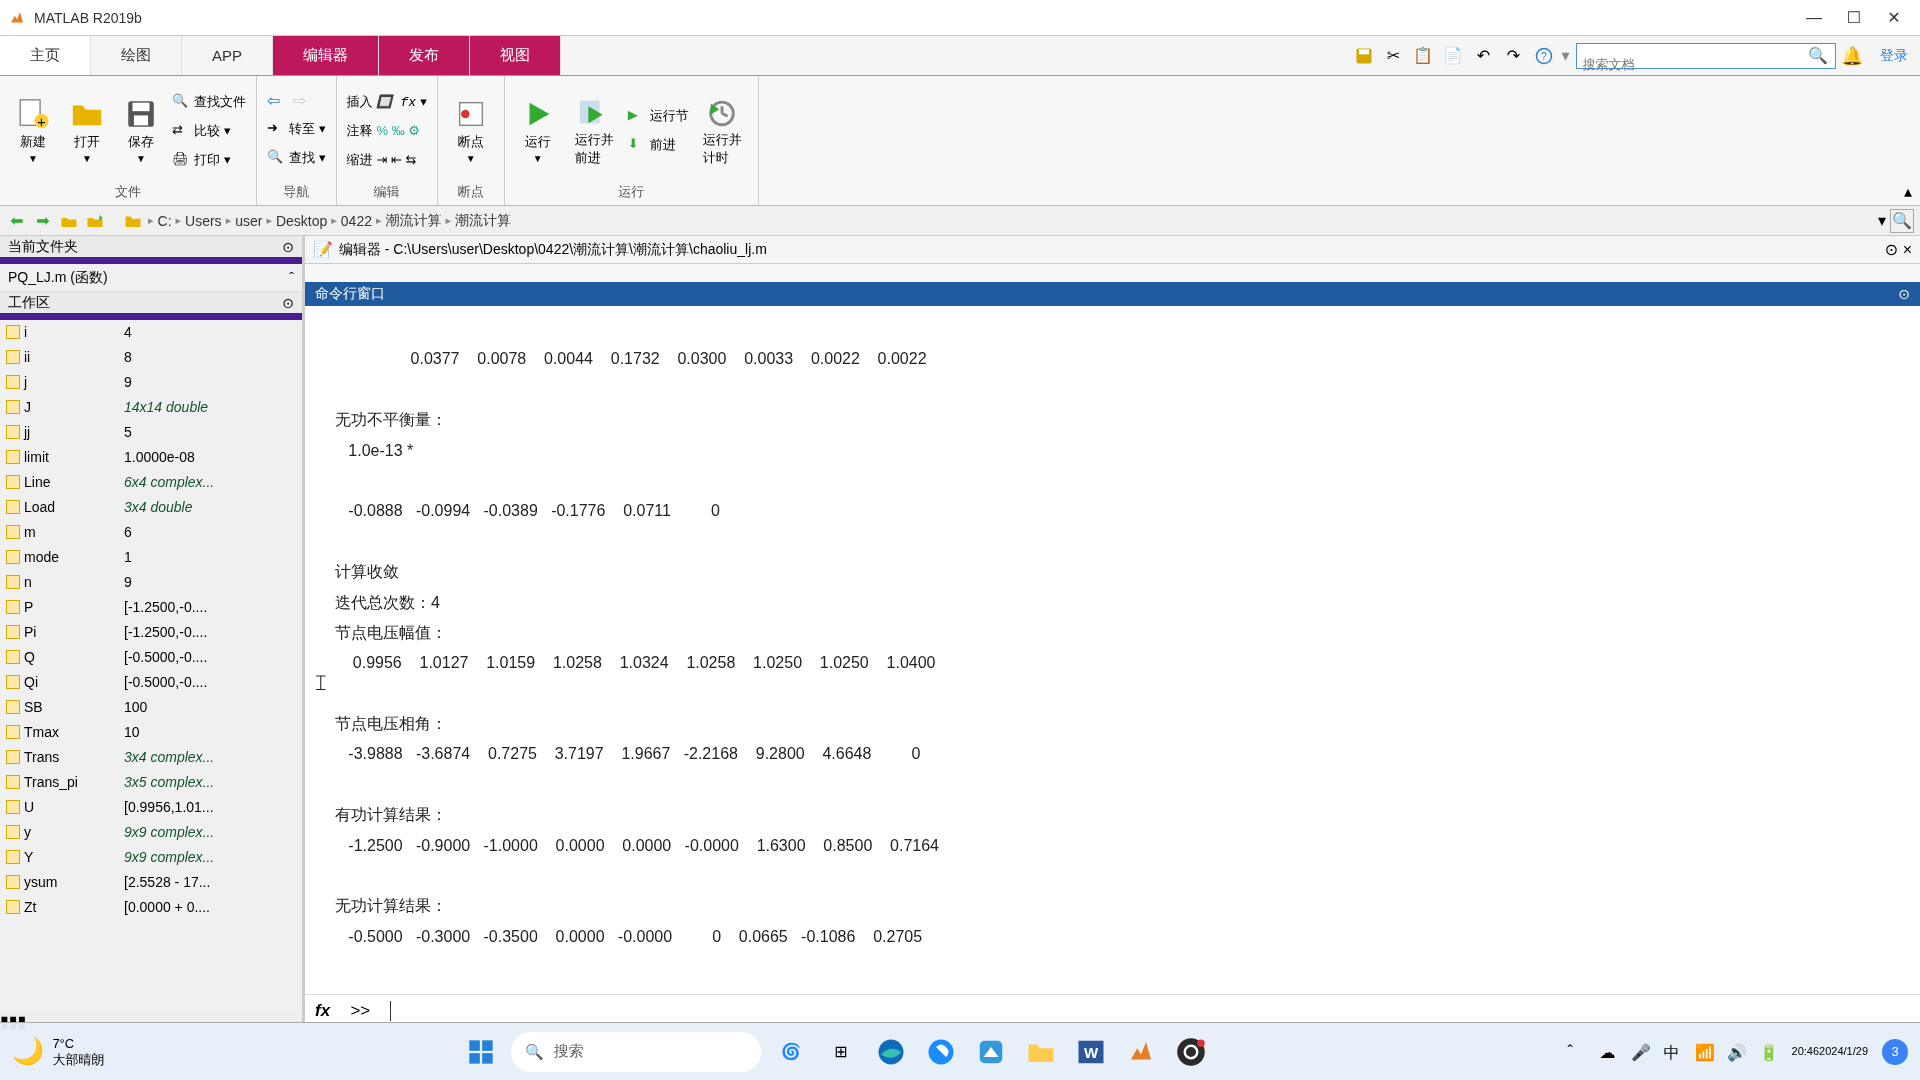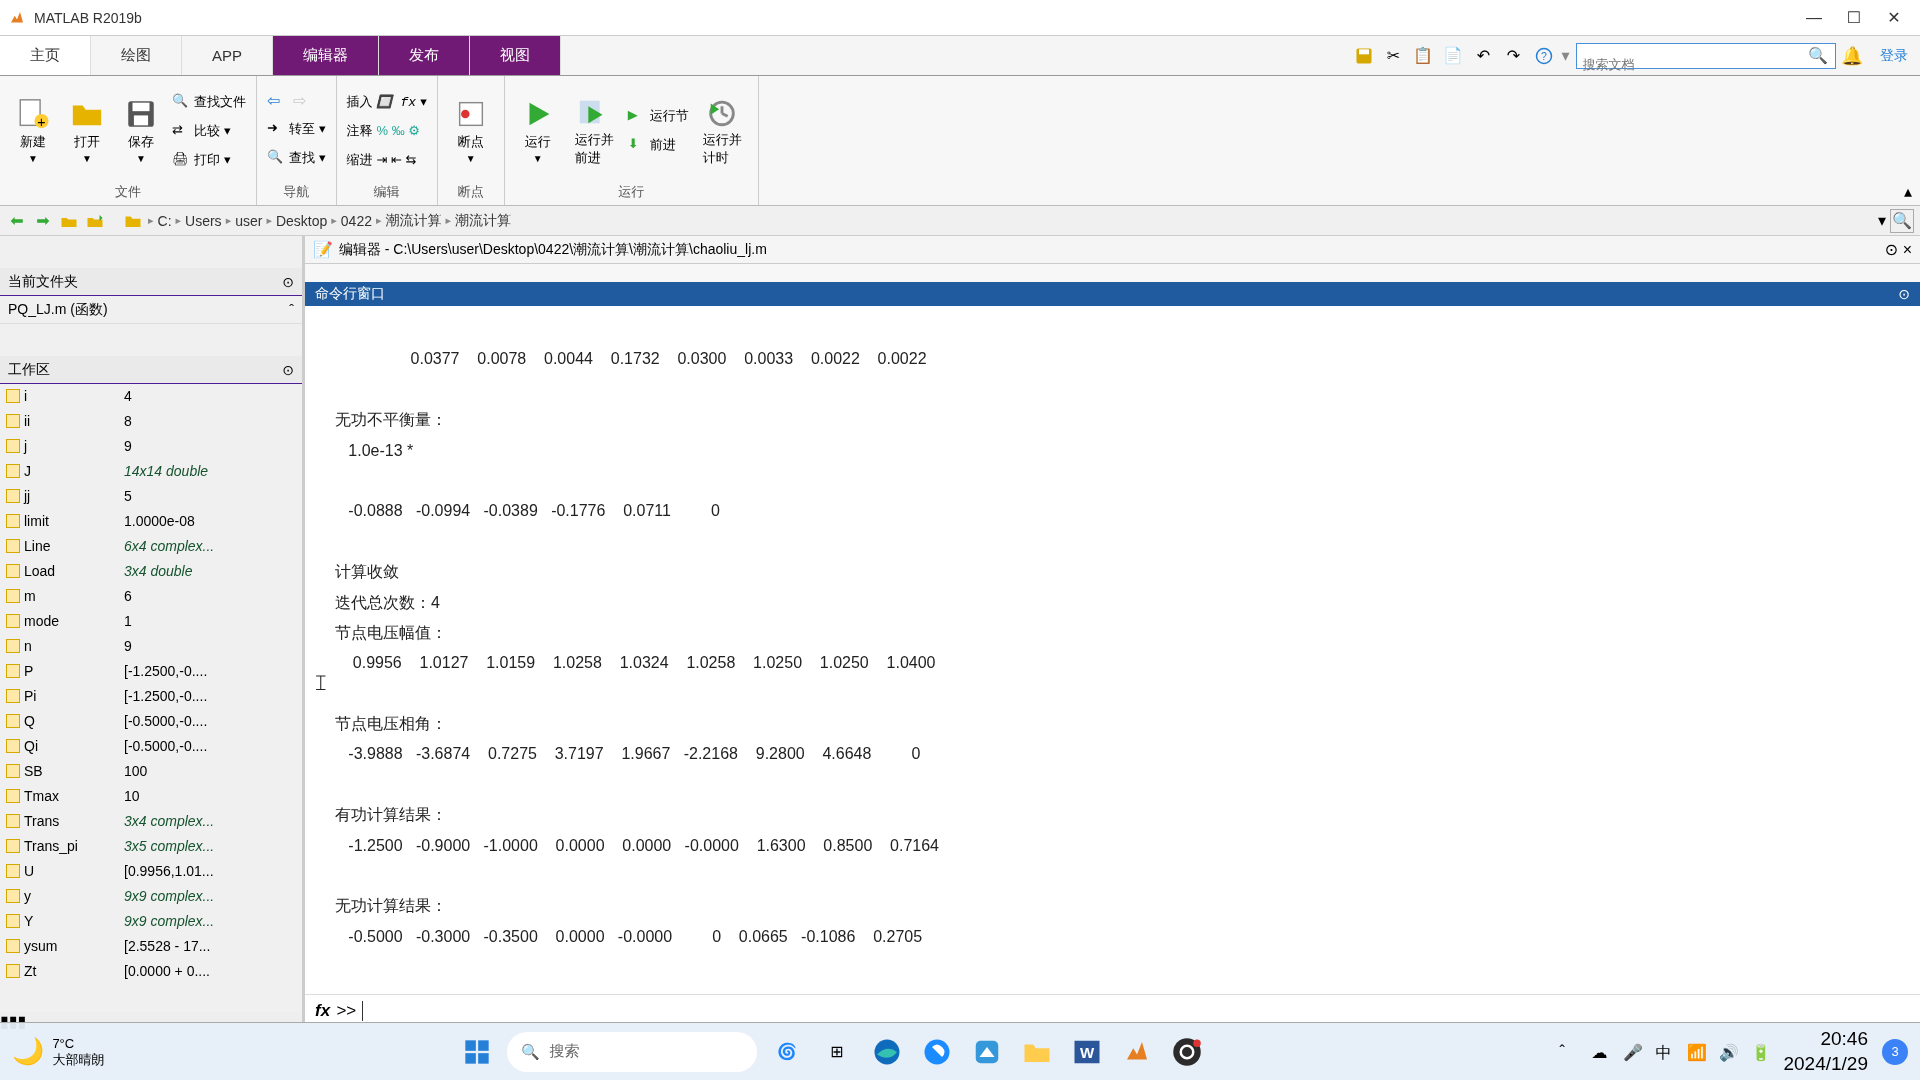--- a/index.html
+++ b/index.html
@@ -8,21 +8,21 @@
 
 .titlebar { height: 36px; background: #fff; display: flex; align-items: center; padding: 0 8px; border-bottom: 1px solid #ccc; }
 .titlebar .logo { width: 18px; height: 18px; margin-right: 8px; }
 .titlebar .title { font-size: 14px; color: #333; flex: 1; }
 .titlebar .winbtns { display: flex; gap: 20px; padding-right: 8px; }
 .titlebar .winbtn { width: 20px; height: 20px; display: flex; align-items: center; justify-content: center; cursor: pointer; font-size: 16px; color: #333; }
 
 
 .tabstrip { height: 40px; background: #f5f5f5; display: flex; align-items: stretch; border-bottom: 1px solid #999; }
 .tab { padding: 0 30px; display: flex; align-items: center; font-size: 15px; color: #333; cursor: pointer; border-right: 1px solid #ddd; }
-.tab.active { background: #701a75; color: #fff; }
+.tab.active { background: #be185d; color: #fff; }
 .tab.home { background: #fff; }
 .tabstrip .spacer { flex: 1; }
 .tabstrip .tabright { display: flex; align-items: center; gap: 6px; padding-right: 12px; }
 .tabright .iconbtn { width: 24px; height: 24px; display: flex; align-items: center; justify-content: center; cursor: pointer; }
 .searchbox { width: 260px; height: 26px; border: 1px solid #4a90d9; background: #fff; display: flex; align-items: center; padding: 0 6px; }
 .searchbox input { flex: 1; border: none; outline: none; font-size: 13px; background: transparent; margin-top: 18px; }
 .login-link { color: #2680d8; font-size: 14px; cursor: pointer; margin-left: 10px; }
 
 
 .ribbon { height: 130px; background: #f7f7f7; display: flex; border-bottom: 1px solid #bbb; }
@@ -44,21 +44,21 @@
 .pathbar .crumb { font-size: 14px; color: #333; display: flex; align-items: center; gap: 3px; cursor: pointer; }
 .pathbar .sep { color: #888; font-size: 11px; }
 .pathbar .fill { flex: 1; }
 .pathbar .searchicon { width: 24px; height: 24px; cursor: pointer; border: 1px solid #aaa; display:flex; align-items:center; justify-content:center; }
 
 
 .mainarea { display: flex; height: calc(100% - 32px - 40px - 130px - 30px - 58px); }
 
 
 .leftcol { width: 305px; display: flex; flex-direction: column; border-right: 3px solid #ccc; }
-.panel-hdr { height: 28px; background: #eaeaea; border-bottom: 1px solid #4c1d95; display: flex; align-items: center; padding: 0 8px; font-size: 14px; justify-content: space-between; margin-top: 32px; }
+.panel-hdr { height: 28px; background: #eaeaea; border-bottom: 7px solid #4c1d95; display: flex; align-items: center; padding: 0 8px; font-size: 14px; justify-content: space-between; }
 .panel-hdr .caret { cursor: pointer; }
 .filelist { height: 28px; display: flex; align-items: center; padding: 0 8px; font-size: 14px; border-bottom: 1px solid #ddd; justify-content: space-between; }
 .ws-table { flex: 1; overflow: auto; }
 .ws-head { display: flex; background: #f7f7f7; border-bottom: 1px solid #ccc; }
 .ws-head .col { padding: 5px 8px; font-size: 14px; border-right: 1px solid #ccc; }
 .ws-head .col1 { width: 120px; }
 .ws-head .col2 { flex: 1; }
 .ws-row { display: flex; height: 25px; align-items: center; border-bottom: 1px solid #f0f0f0; }
 .ws-row .col1 { width: 120px; padding-left: 6px; display: flex; align-items: center; gap: 4px; font-size: 14px; }
 .ws-row .col2 { flex: 1; font-size: 14px; padding-left: 4px; }
@@ -66,31 +66,31 @@
 .varicon { width: 14px; height: 14px; background: #ffe9a8; border: 1px solid #d4a800; flex-shrink: 0; }
 
 
 .rightcol { flex: 1; display: flex; flex-direction: column; }
 .editor-hdr { height: 28px; display: flex; align-items: center; padding: 0 8px; gap: 6px; border-bottom: 1px solid #ccc; background: #f5f5f5; justify-content: space-between; }
 .editor-hdr .left { display: flex; align-items: center; gap: 6px; }
 .editor-hdr .title { font-size: 14px; }
 .filetabs { height: 18px; background: #f7f7f7; }
 .cmdwin-hdr { height: 24px; background: #1f5b9e; color: #fff; display: flex; align-items: center; padding: 0 10px; font-size: 14px; justify-content: space-between; }
 .cmdwin-body { flex: 1; background: #fff; padding: 8px 30px; font-family: "Consolas", monospace; font-size: 16px; color: #222; overflow: auto; white-space: pre; line-height: 1.9; position: relative; }
-.cmdprompt { height: 32px; background: #fff; border-top: 1px solid #ddd; display: flex; align-items: center; padding: 0 10px; gap: 6px; font-family: "Consolas", monospace; font-size: 17px; font-style: italic; }
+.cmdprompt { height: 32px; background: #fff; border-top: 1px solid #ddd; display: flex; align-items: center; padding: 0 10px; gap: 20px; font-family: "Consolas", monospace; font-size: 17px; font-style: italic; }
 
 
 .taskbar { position: absolute; bottom: 0; left: 0; right: 0; height: 58px; background: rgba(230,238,248,0.95); display: flex; align-items: center; padding: 0 12px; border-top: 1px solid #aaa; }
 .taskbar .weather { display: flex; align-items: center; gap: 8px; }
 .taskbar .weather .txt { display: flex; flex-direction: column; font-size: 13px; line-height: 1.2; }
 .taskbar .center { flex: 1; display: flex; justify-content: center; gap: 10px; }
 .taskbar .appicon { width: 40px; height: 40px; display: flex; align-items: center; justify-content: center; cursor: pointer; border-radius: 4px; }
 .taskbar .searchbar { width: 250px; height: 40px; background: #fff; border-radius: 20px; display: flex; align-items: center; padding: 0 14px; gap: 10px; font-size: 15px; color: #666; }
 .taskbar .tray { display: flex; align-items: center; gap: 14px; }
-.taskbar .tray .clock { display: flex; flex-direction: column; align-items: flex-end; font-size: 19px; line-height: 1.3; }
+.taskbar .tray .clock { display: flex; flex-direction: row; align-items: flex-end; font-size: 11px; line-height: 1.3; }
 .taskbar .tray .icon { width: 18px; height: 18px; cursor: pointer; }
 .notif { width: 26px; height: 26px; background: #3b82f6; border-radius: 50%; color:#fff; display:flex; align-items:center; justify-content:center; font-size:13px;}
 
 .text-cursor { position:absolute; }
 
 svg { display: block; }
 </style>
 </head>
 <body>
 

